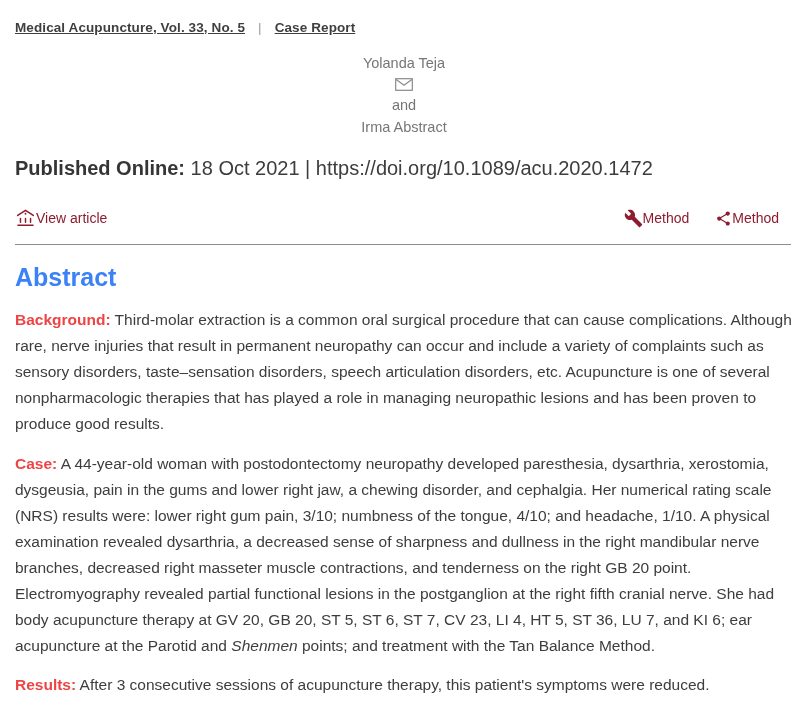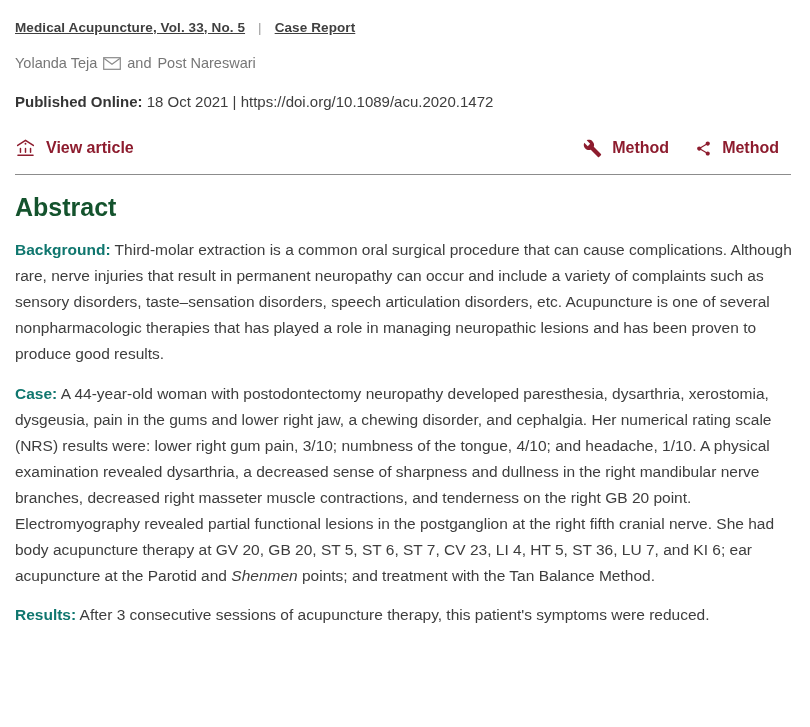--- a/index.html
+++ b/index.html
@@ -13,38 +13,38 @@
   .page { padding:20px 17px 0 15px; }
 
   .masthead { font-size:13.5px; font-weight:700; color:#3f3f3f; letter-spacing:0.1px; margin-bottom:20px;text-decoration:underline; }
   .masthead .sep { color:#9b9b9b; font-weight:400; margin:0 13px; }
 
   h1.title {
     margin:0 0 20px; font-size:30px; line-height:43px; font-weight:700;
     color:var(--dark); letter-spacing:-0.2px; max-width:740px;
   }
 
-  .authors { display:flex; align-items:center; gap:6px; font-size:14.5px; color:var(--muted); margin-bottom:22px; }
+  .authors { display:flex; align-items:center; gap:6px; font-size:14.5px; color:var(--muted); margin-bottom:22px;flex-direction:column; }
   .authors .author { color:var(--muted); text-decoration:none; cursor:pointer; }
   .authors svg { display:block; margin-top:1px; }
 
-  .published { font-size:15px; color:var(--text); margin-bottom:28px; }
+  .published { font-size:20px; color:var(--text); margin-bottom:28px; }
   .published strong { color:#353535; }
 
   .toolbar { display:flex; justify-content:space-between; align-items:center; margin-bottom:16px; }
-  .tool { display:inline-flex; align-items:center; gap:10px; color:var(--accent); font-size:16px; font-weight:700; text-decoration:none; cursor:pointer; }
+  .tool { display:inline-flex; align-items:center; color:var(--accent); font-size:14px; font-weight:400; text-decoration:none; cursor:pointer; }
   .tool svg { display:block; }
   .toolbar-right { display:flex; gap:26px; margin-right:14px; }
 
   hr.divider { border:none; border-top:1px solid var(--divider); margin:0 2px 0 0; }
 
-  h2.abstract-heading { margin:18px 0 15px; font-size:25px; font-weight:700; color:#14532d; }
+  h2.abstract-heading { margin:18px 0 15px; font-size:25px; font-weight:700; color:#3b82f6; }
 
   .abstract p { margin:0 0 13.5px; font-size:15.5px; line-height:26px; color:var(--text); }
-  .abstract p strong { color:#0f766e; }
+  .abstract p strong { color:#ef4444; }
   .abstract p em { }
 </style>
 </head>
 <body>
 
 <div class="page">
 
   <header class="masthead">
     <span>Medical Acupuncture, Vol. 33, No. 5</span><span class="sep">|</span><span>Case Report</span>
   </header>
@@ -52,21 +52,21 @@
 
   <div class="authors">
     <span class="author">Yolanda Teja</span>
     <span title="">
       <svg width="18" height="13" viewBox="0 0 18 13" aria-hidden="true">
         <rect x="0.7" y="0.7" width="16.6" height="11.6" fill="none" stroke="#8a8a8a" stroke-width="1.2"></rect>
         <path d="M1.2 1.4 L9 7.3 L16.8 1.4" fill="none" stroke="#8a8a8a" stroke-width="1.2"></path>
       </svg>
     </span>
     <span>and</span>
-    <span class="author">Post Nareswari</span>
+    <span class="author">Irma Abstract</span>
   </div>
 
   <div class="published">
     <strong>Published Online:</strong><span> 18 Oct 2021 | https://doi.org/10.1089/acu.2020.1472</span>
   </div>
 
   <div class="toolbar">
     <a class="tool">
       <span>
         <svg width="21" height="20" viewBox="0 0 24 23" aria-hidden="true">

